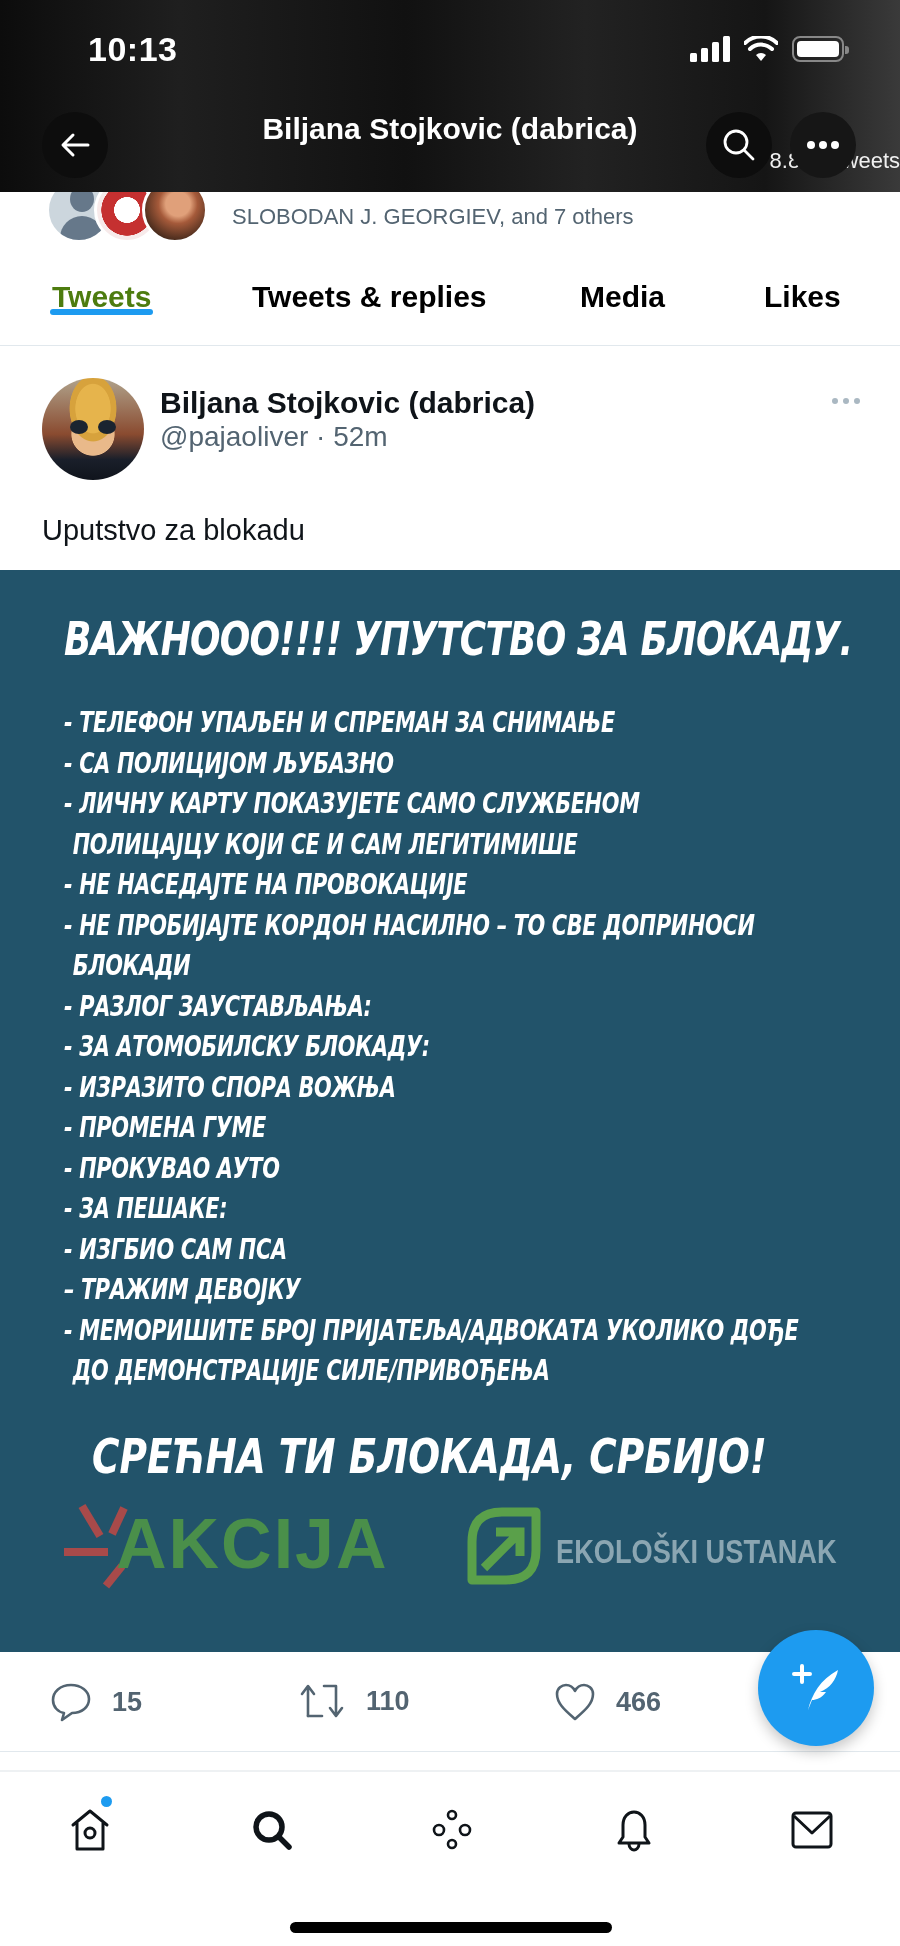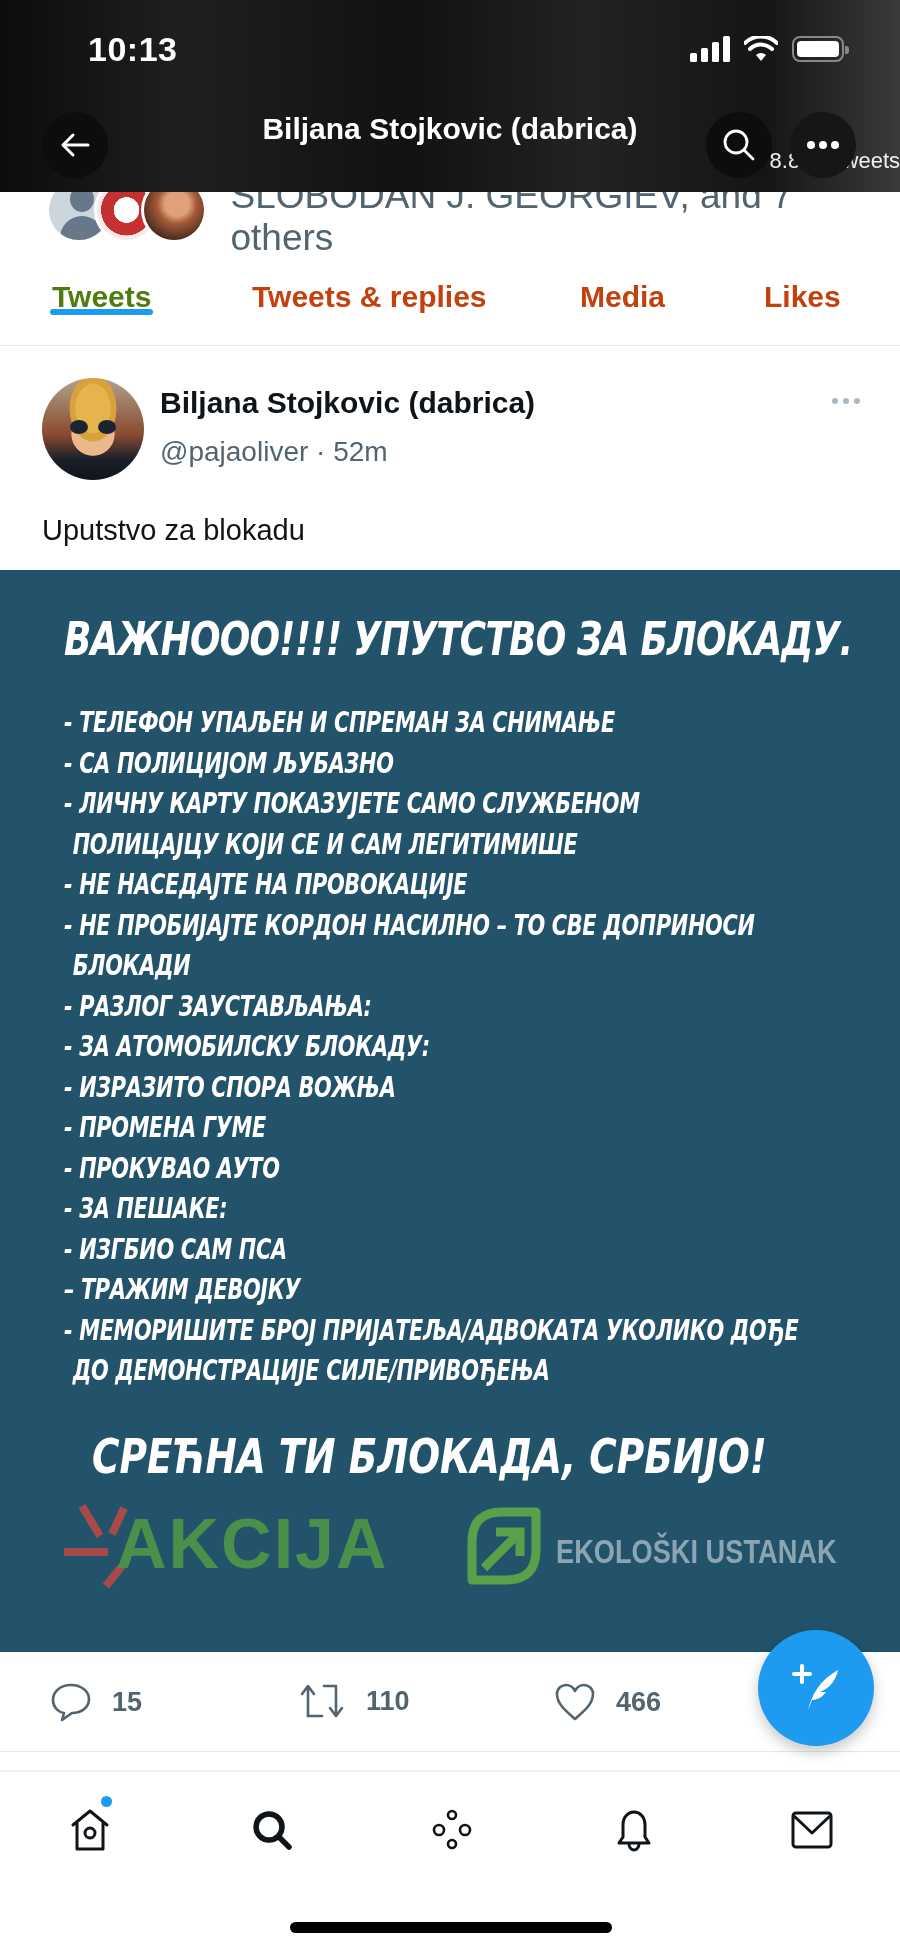--- a/index.html
+++ b/index.html
@@ -35,42 +35,42 @@
 
   
   .followers { position: absolute; top: 180px; left: 46px; height: 60px; display: flex; align-items: center; }
   .av { width: 66px; height: 66px; border-radius: 50%; border: 3px solid #fff; position: relative; overflow: hidden; margin-left: -18px; }
   .av:first-child { margin-left: 0; }
   .av-default { background: #ccd6dd; }
   .av-default .head { position: absolute; left: 21px; top: 6px; width: 24px; height: 26px; border-radius: 50%; background: #66788a; }
   .av-default .body { position: absolute; left: 11px; top: 36px; width: 44px; height: 30px; border-radius: 22px 22px 0 0; background: #66788a; }
   .av-logo { background: radial-gradient(circle at 50% 50%, #fff 0 30%, #c53030 31% 60%, #f7eaea 61% 100%); }
   .av-photo { background: radial-gradient(circle at 55% 40%, #e0a07a 0 25%, #a55a3a 40%, #3a2418 80%); }
-  .followers-text { margin-left: 24px; font-size: 37px; color: #536471; margin-top: 14px; }
+  .followers-text { margin-left: 24px; font-size: 22px; color: #536471; margin-top: 14px; }
 
   
   .tabs { position: absolute; top: 268px; left: 0; width: 900px; height: 78px; border-bottom: 1.5px solid #e1e8ed; display: flex; }
-  .tab { position: relative; font-size: 30px; font-weight: 700; color: #c2410c; padding-top: 12px; }
+  .tab { position: relative; font-size: 30px; font-weight: 700; color: #000000; padding-top: 12px; }
   .tab.active { color: #4d7c0f; }
   .tab .underline { position: absolute; bottom: -1px; left: -2px; right: -2px; height: 6px; border-radius: 3px; background: #1d9bf0; }
 
   
   .tweet { position: absolute; top: 346px; left: 0; width: 900px; }
   .tweet-avatar {
     position: absolute; left: 42px; top: 32px; width: 102px; height: 102px; border-radius: 50%; overflow: hidden;
     background: radial-gradient(ellipse at 50% 30%, #e6b44c 0 24%, #d7a23c 25% 32%, transparent 33%),
                 radial-gradient(circle at 50% 55%, #e9b98a 0 28%, transparent 29%),
                 linear-gradient(180deg, #b0a38c 0%, #8a4b30 55%, #1a1f2a 80%, #10141c 100%);
   }
   .tweet-avatar .glasses { position: absolute; top: 42px; left: 28px; width: 46px; height: 14px; }
   .tweet-avatar .glasses::before, .tweet-avatar .glasses::after { content:""; position:absolute; top:0; width: 18px; height: 14px; border-radius: 50%; background: #1b2430; }
   .tweet-avatar .glasses::before { left: 0; } .tweet-avatar .glasses::after { right: 0; }
   .tweet-head { position: absolute; left: 160px; top: 40px; }
   .tweet-name { font-size: 30px; font-weight: 700; color: #0f1419; display: block; }
-  .tweet-meta { font-size: 28px; color: #536471; display: block; margin-top: 16px; }
+  .tweet-meta { font-size: 28px; color: #536471; display: block; margin-top: 1px; }
   .tweet-more { position: absolute; right: 40px; top: 52px; display: flex; gap: 5px; }
   .tweet-more span { width: 6px; height: 6px; border-radius: 50%; background: #aab8c2; display: block; }
   .tweet-text { position: absolute; left: 42px; top: 168px; font-size: 29px; color: #0f1419; }
 
   
   .poster {
     position: absolute; top: 570px; left: 0; width: 900px; height: 1082px; background: #22536a; overflow: hidden;
     color: #fff;
   }
   .poster-title {

